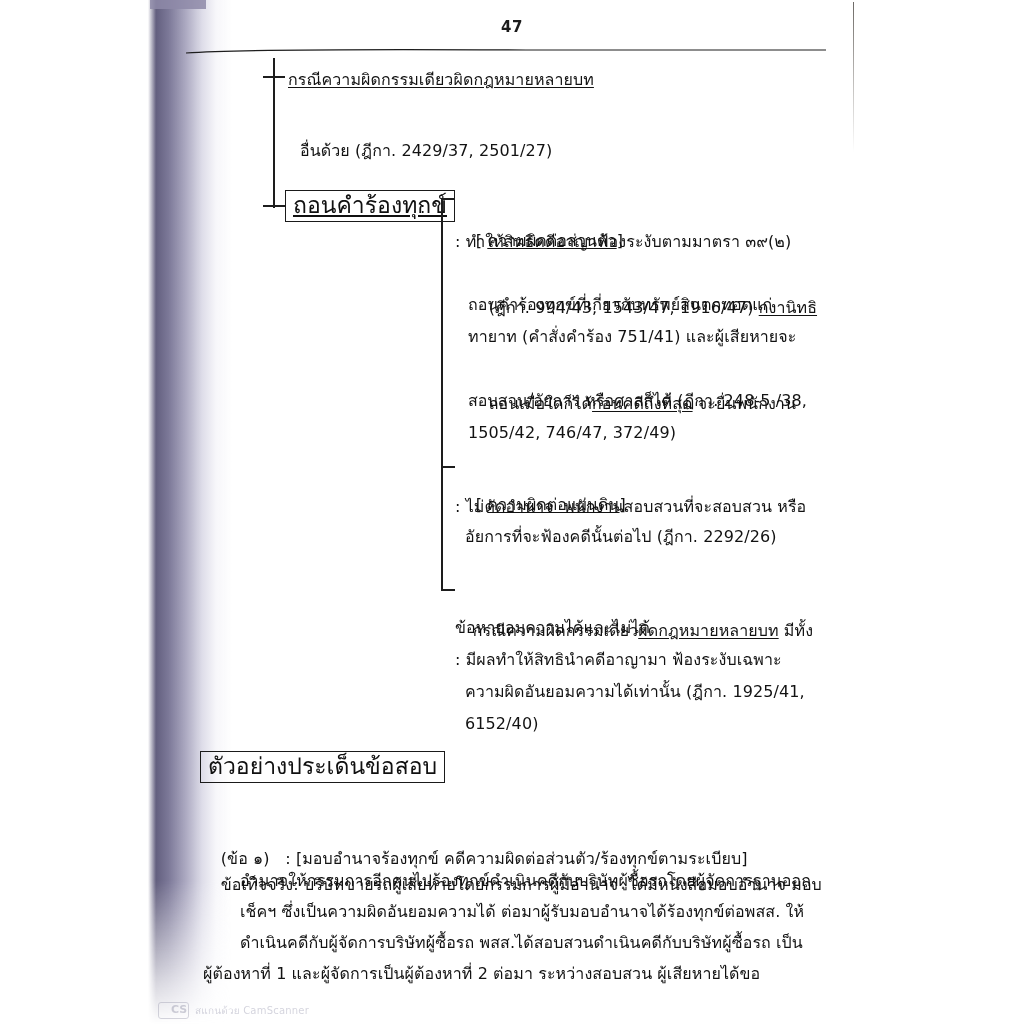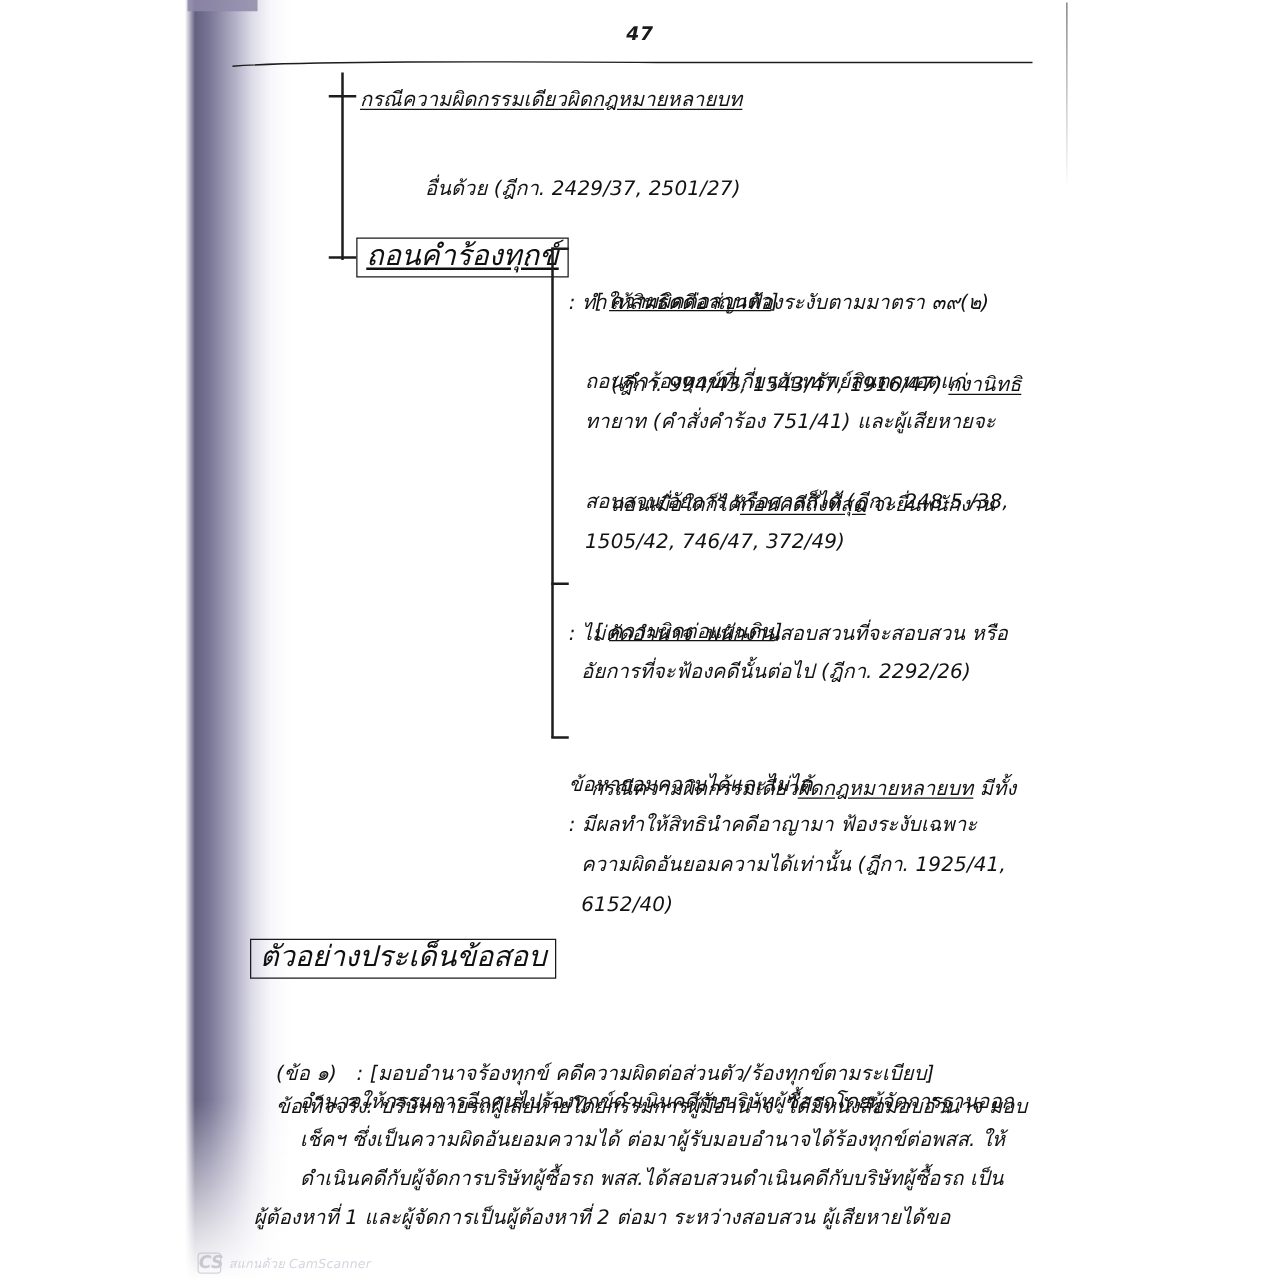--- a/index.html
+++ b/index.html
@@ -10,21 +10,20 @@
   }
 
   #page {
     position: relative;
     width: 1024px;
     height: 1024px;
     overflow: hidden;
     background: #ffffff;
     font-family: "DejaVu Sans", "Liberation Sans", sans-serif;
     color: #111111;
-    font-style: italic;
   }
 
   
   .scan-left-shadow {
     position: absolute;
     left: 0;
     top: 0;
     width: 232px;
     height: 1024px;
     background:
@@ -128,25 +127,26 @@
     align-items: center;
     gap: 6px;
     opacity: 0.42;
     pointer-events: none;
   }
   .cs-badge {
     width: 17px;
     height: 15px;
     border: 1.3px solid #9d9db0;
     border-radius: 3px;
-    font-size: 14px;
+    font-size: 11px;
     line-height: 14px;
     color: #8e8ea4;
     font-family: "DejaVu Sans", "Liberation Sans", sans-serif;
     font-weight: 700;
+    padding-left: 12px;
   }
   .cs-text {
     font-size: 10px;
     color: #9a9ab0;
     letter-spacing: 0.2px;
     white-space: nowrap;
   }
 </style>
 </head>
 <body>
@@ -161,21 +161,21 @@
 
   <svg class="header-rule" viewBox="0 0 640 8" preserveAspectRatio="none">
     <path d="M0 6.6 C 60 1.2, 200 1.6, 340 2.6 C 470 3.5, 570 3.2, 640 2.6" stroke="#1d1d1d" stroke-width="1.5" fill="none"></path>
   </svg>
 
   <div class="vline" style="left:273px; top:58px; height:150px;"></div>
   <div class="hline" style="left:263px; top:76px; width:22px;"></div>
   <div class="hline" style="left:263px; top:205px; width:22px;"></div>
 
   <div class="txt u" style="left:288px; top:62px;">กรณีความผิดกรรมเดียวผิดกฎหมายหลายบท</div>
-  <div class="txt" style="left:300px; top:133px;margin-left:40px;">อื่นด้วย (ฎีกา. 2429/37, 2501/27)</div>
+  <div class="txt" style="left:300px; top:133px;">อื่นด้วย (ฎีกา. 2429/37, 2501/27)</div>
 
   <div class="boxed" style="left:285px; top:190px;">
     <span class="u">ถอนคำร้องทุกข์</span>
   </div>
   <div class="txt" style="left:420px; top:190px;">:</div>
 
   <div class="vline" style="left:441px; top:198px; height:392px;"></div>
   <div class="hline" style="left:441px; top:198px; width:14px;"></div>
   <div class="hline" style="left:441px; top:466px; width:14px;"></div>
   <div class="hline" style="left:441px; top:589px; width:14px;"></div>

